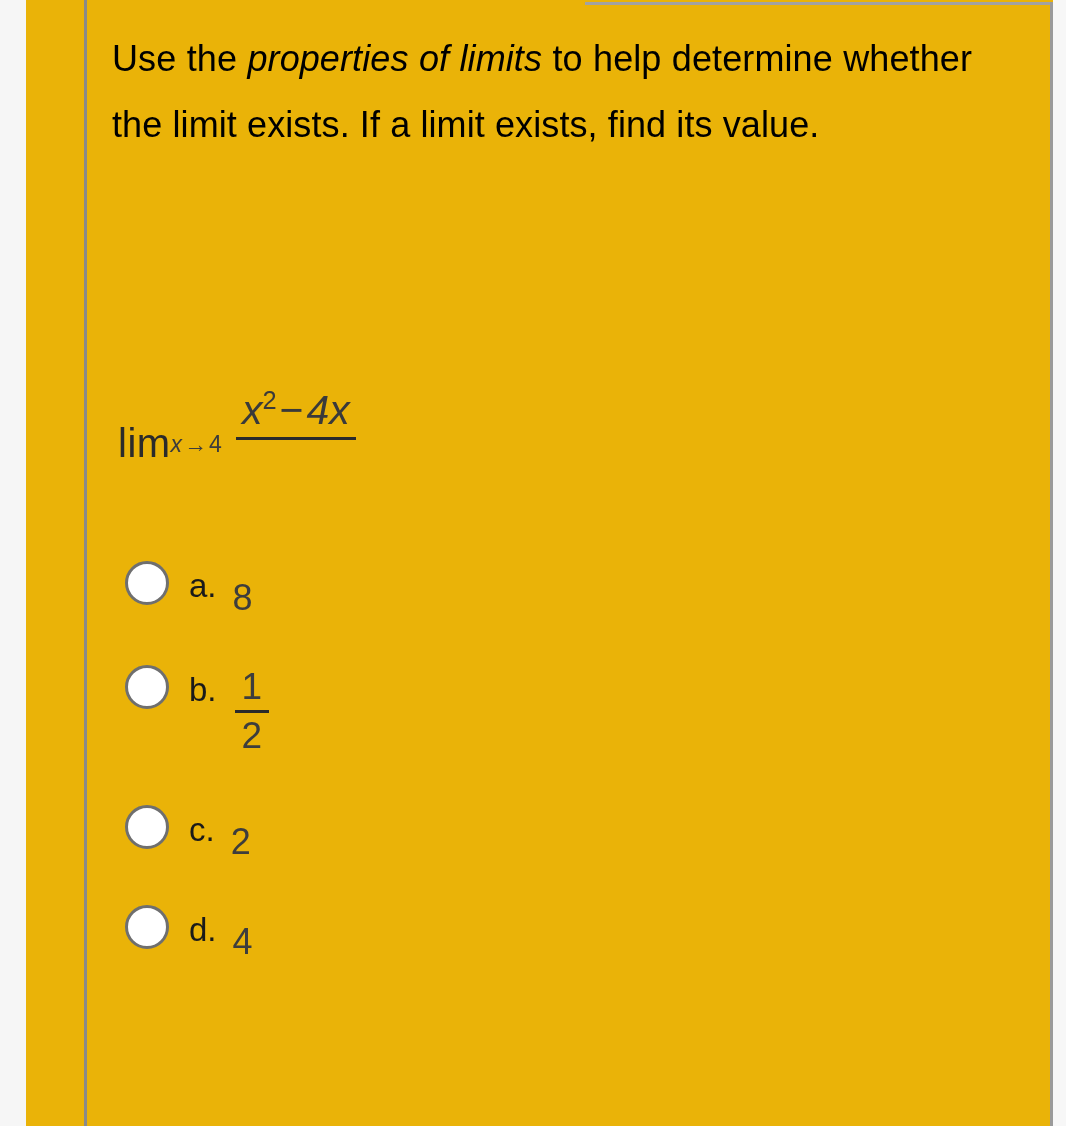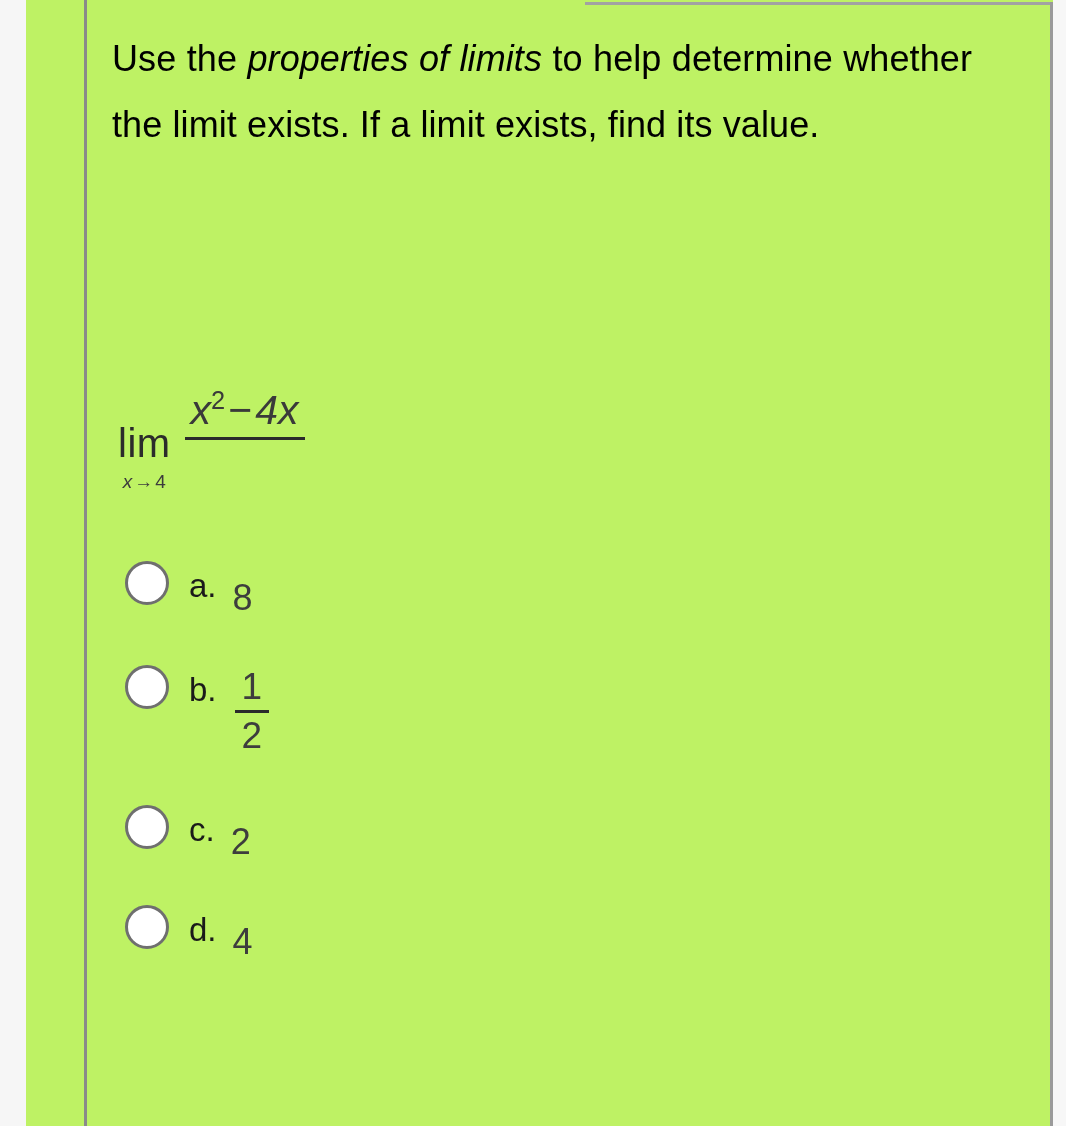--- a/index.html
+++ b/index.html
@@ -15,21 +15,21 @@
     overflow: hidden;
     position: relative;
   }
 
   
   #page {
     position: absolute;
     left: 0; top: 0;
     width: 1066px;
     height: 1126px;
-    background: #bef264;
+    background: #eab308;
   }
   .left-gutter-band {
     position: absolute;
     left: 0; top: 0;
     width: 26px;
     height: 1126px;
     background: #f6f6f6;
   }
   .rule-vertical-left {
     position: absolute;
@@ -90,33 +90,33 @@
   .limit-expression {
     position: absolute;
     left: 6px;
     top: 386px;
     display: flex;
     align-items: flex-start;
     color: #3a3a3a;
   }
   .lim-operator {
     display: flex;
-    flex-direction: column;
+    flex-direction: row;
     align-items: center;
     margin-top: 36px;
     color: #2b2b2b;
   }
   .lim-word {
     font-size: 40px;
     line-height: 42px;
     letter-spacing: 0.5px;
     color: #2b2b2b;
   }
   .lim-sub {
-    font-size: 19px;
+    font-size: 23px;
     line-height: 32px;
     font-style: italic;
     margin-top: 2px;
     color: #3c3c3c;
     white-space: nowrap;
   }
   .lim-sub .arrow { font-style: normal; padding: 0 2px; }
   .lim-sub .num   { font-style: normal; }
 
   .frac {

